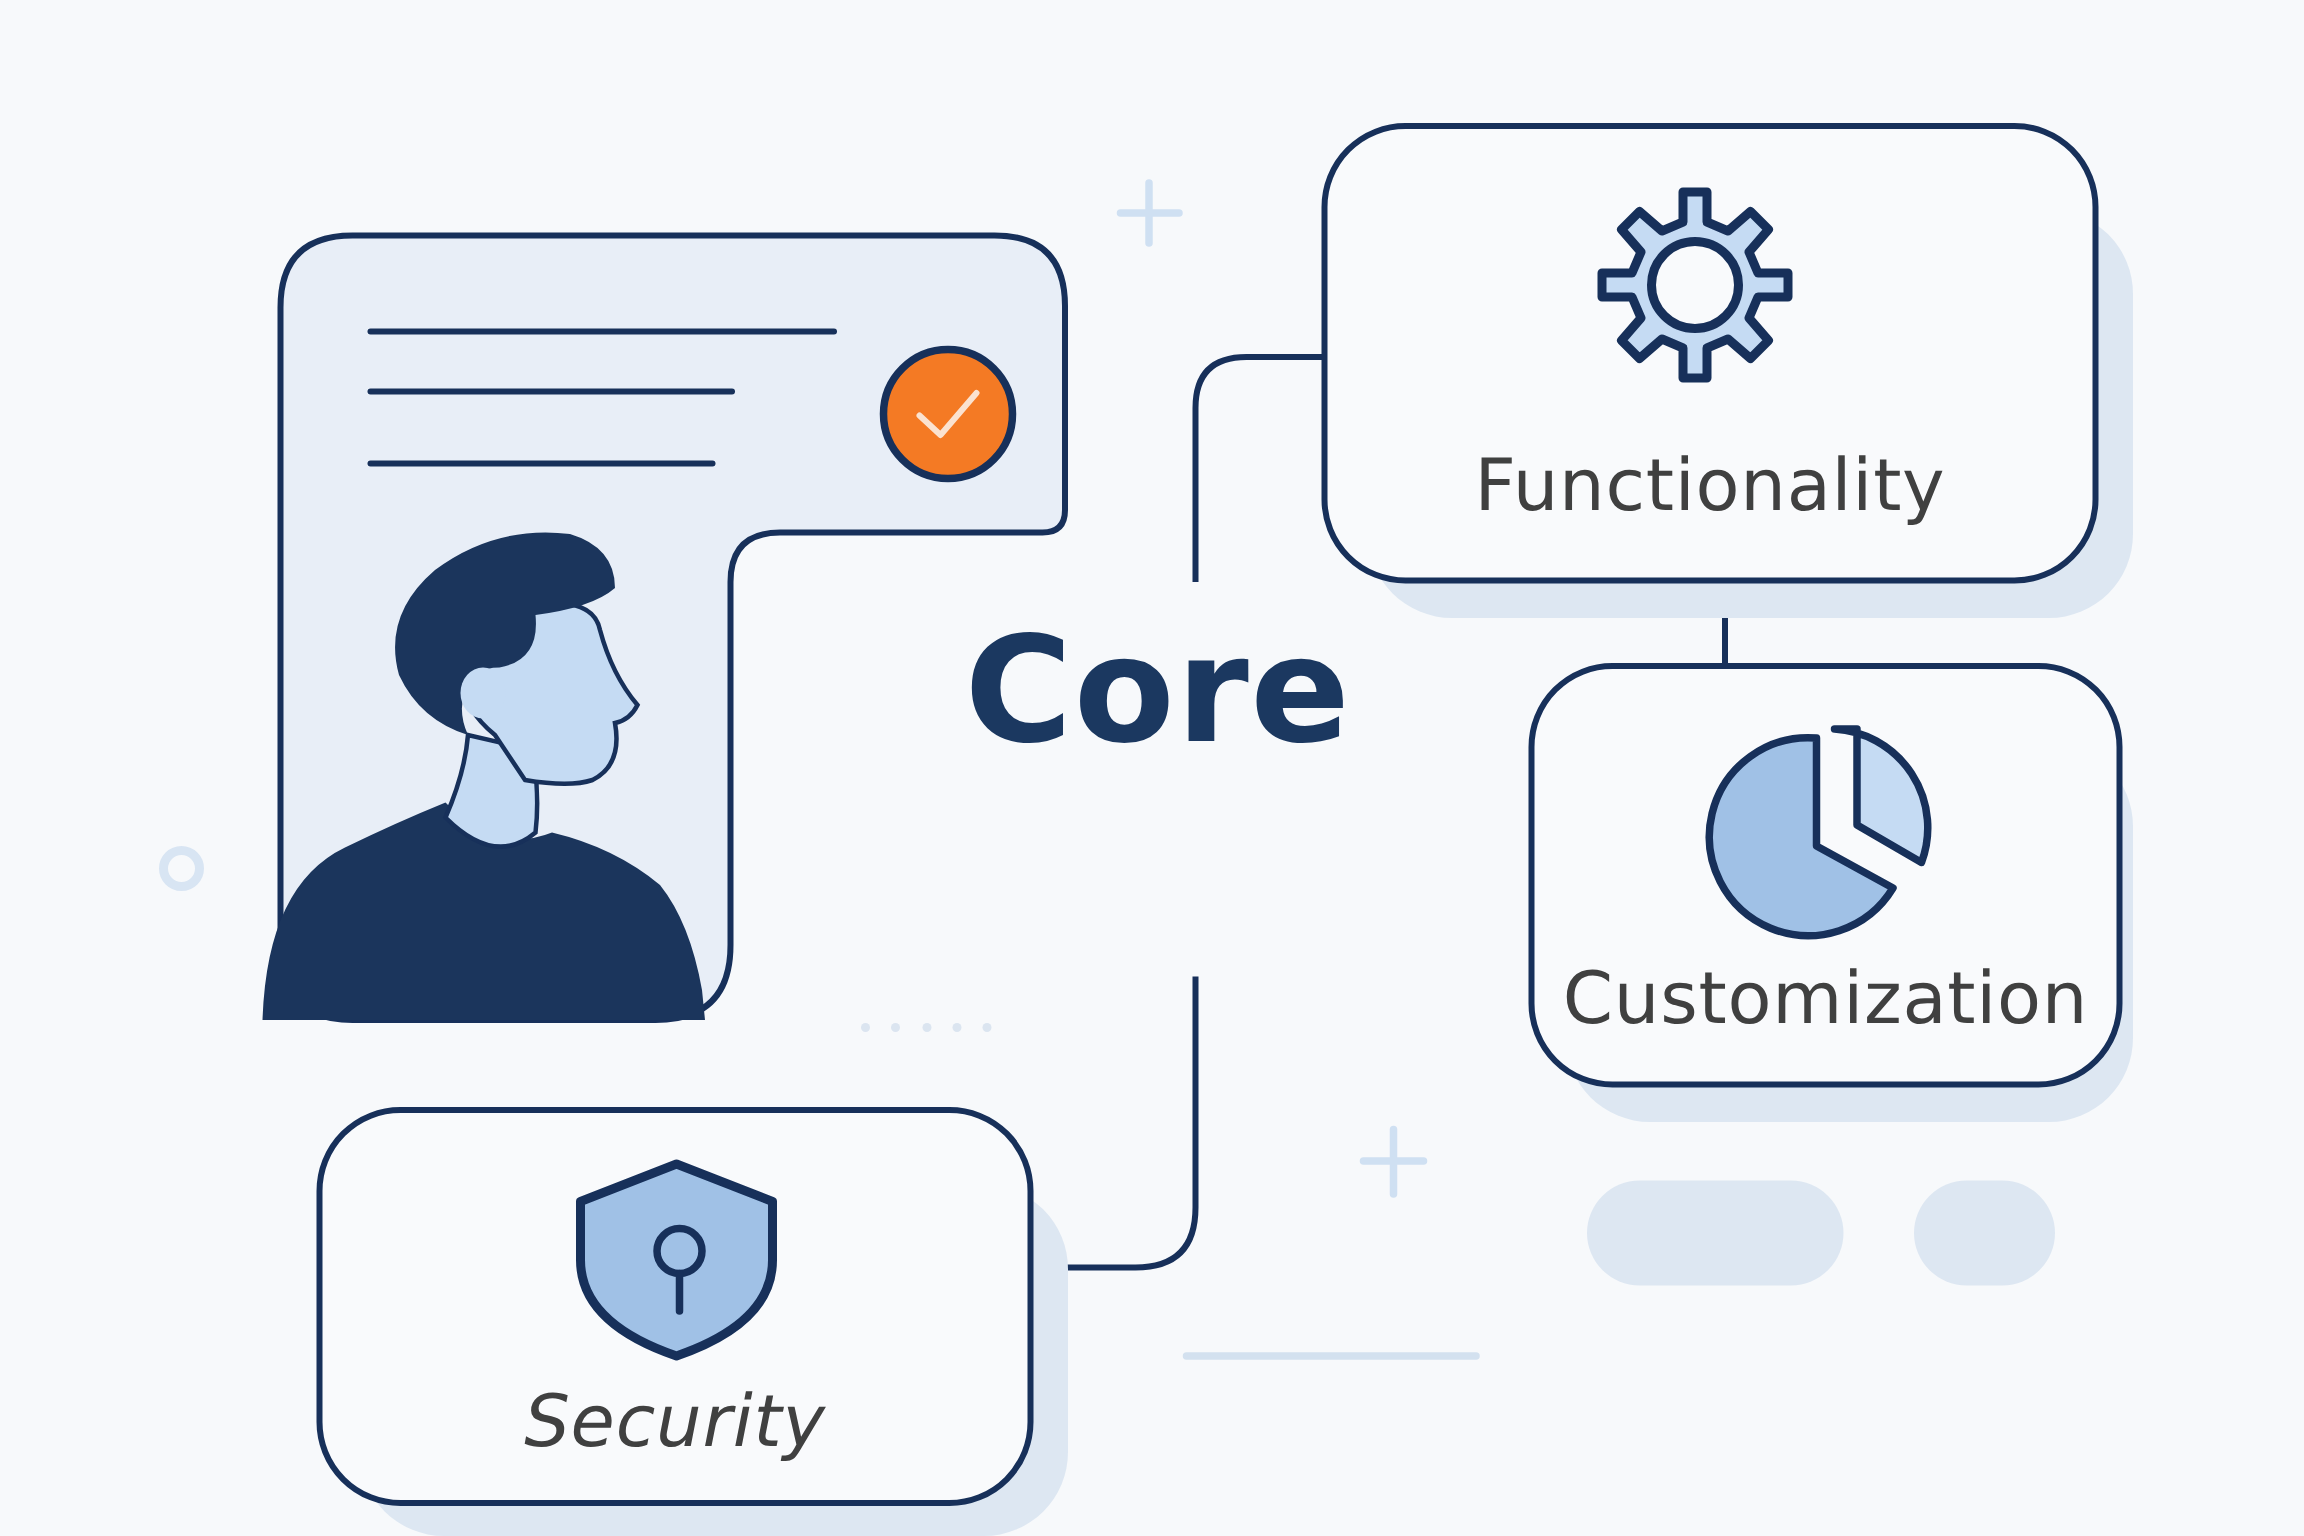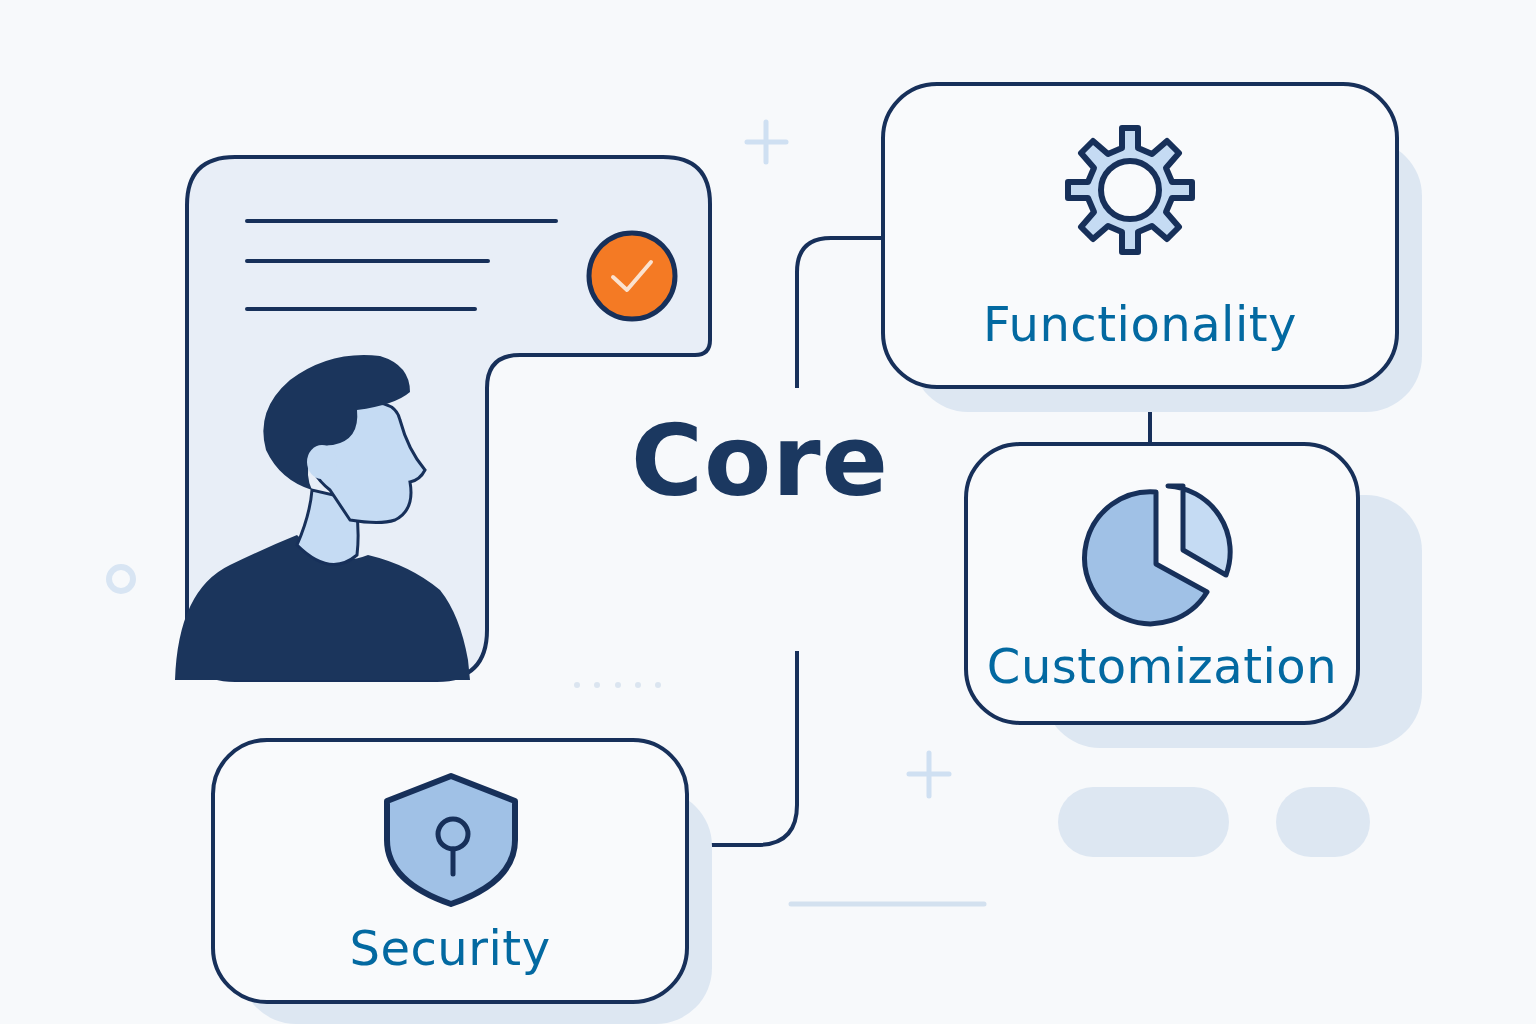--- a/index.html
+++ b/index.html
@@ -12,24 +12,24 @@
   }
   .abs { position:absolute; }
   svg.stage { position:absolute; left:0; top:0; }
   .card-shadow { position:absolute; background:#dde7f2; border-radius:56px; }
   .card {
     position:absolute; background:#f9fafc;
     border:4px solid #17305a; border-radius:56px; box-sizing:border-box;
   }
   .card-label {
     position:absolute; left:0; right:0; text-align:center;
-    font-size:48px; font-weight:400; color:#0369a1; letter-spacing:0.5px;
+    font-size:48px; font-weight:400; color:#404040; letter-spacing:0.5px;
   }
   .title {
-    position:absolute; left:520px; top:408px; width:480px;
+    position:absolute; left:532px; top:408px; width:480px;
     text-align:center; font-weight:700; color:#1b3860;
     font-size:98px; line-height:106px; letter-spacing:1px;
   }
 </style>
 </head>
 <body>
 
 <svg class="stage" width="1536" height="1024" viewBox="0 0 1536 1024">
 
   <g stroke="#cfe0f2" stroke-width="5" stroke-linecap="round">
@@ -94,29 +94,29 @@
 <div class="card-shadow" style="left:912px; top:140px; width:510px; height:272px;"></div>
 <div class="card" style="left:881px; top:82px; width:518px; height:307px;">
   <svg class="abs" style="left:165px; top:36px;" width="160" height="160" viewBox="0 0 160 160">
     <path d="M72 6 H88 V26 L102 32 L117 19 L129 31 L116 46 L122 60 H142 V76 H122 L116 90 L129 105 L117 117 L102 104 L88 110 V130 H72 V110 L58 104 L43 117 L31 105 L44 90 L38 76 H18 V60 H38 L44 46 L31 31 L43 19 L58 32 L72 26 Z" fill="#c5dbf3" stroke="#17305a" stroke-width="6" stroke-linejoin="round"></path>
     <circle cx="80" cy="68" r="29" fill="#f9fafc" stroke="#17305a" stroke-width="6"></circle>
   </svg>
   <div class="card-label" style="top:210px;">Functionality</div>
 </div>
 
 <div class="card-shadow" style="left:1044px; top:495px; width:378px; height:253px;"></div>
-<div class="card" style="left:964px; top:442px; width:396px; height:283px;">
+<div class="card" style="left:1019px; top:442px; width:396px; height:283px;">
   <svg class="abs" style="left:110px; top:34px;" width="170" height="150" viewBox="0 0 170 150">
     <path d="M90 6 A66 66 0 0 1 148 95 L105 70 V6 Z" fill="#c5dbf3" stroke="#17305a" stroke-width="5" stroke-linejoin="round"></path>
     <path d="M88 16 V88 L139 116 A66 66 0 1 1 88 16 Z" transform="translate(-10,-4)" fill="#a0c1e6" stroke="#17305a" stroke-width="5" stroke-linejoin="round"></path>
   </svg>
   <div class="card-label" style="top:192px;">Customization</div>
 </div>
 
 <div class="card-shadow" style="left:240px; top:790px; width:472px; height:234px;"></div>
 <div class="card" style="left:211px; top:738px; width:478px; height:266px;">
   <svg class="abs" style="left:166px; top:28px;" width="140" height="140" viewBox="0 0 140 140">
     <path d="M70 6 L134 31 V70 Q134 112 70 134 Q6 112 6 70 V31 Z" fill="#a0c1e6" stroke="#17305a" stroke-width="6" stroke-linejoin="round"></path>
     <circle cx="72" cy="64" r="15" fill="none" stroke="#17305a" stroke-width="5"></circle>
     <line x1="72" y1="79" x2="72" y2="104" stroke="#17305a" stroke-width="5" stroke-linecap="round"></line>
   </svg>
-  <div class="card-label" style="top:178px;">Security</div>
+  <div class="card-label" style="top:178px;font-style:italic;">Security</div>
 </div>
 
 </body></html>

